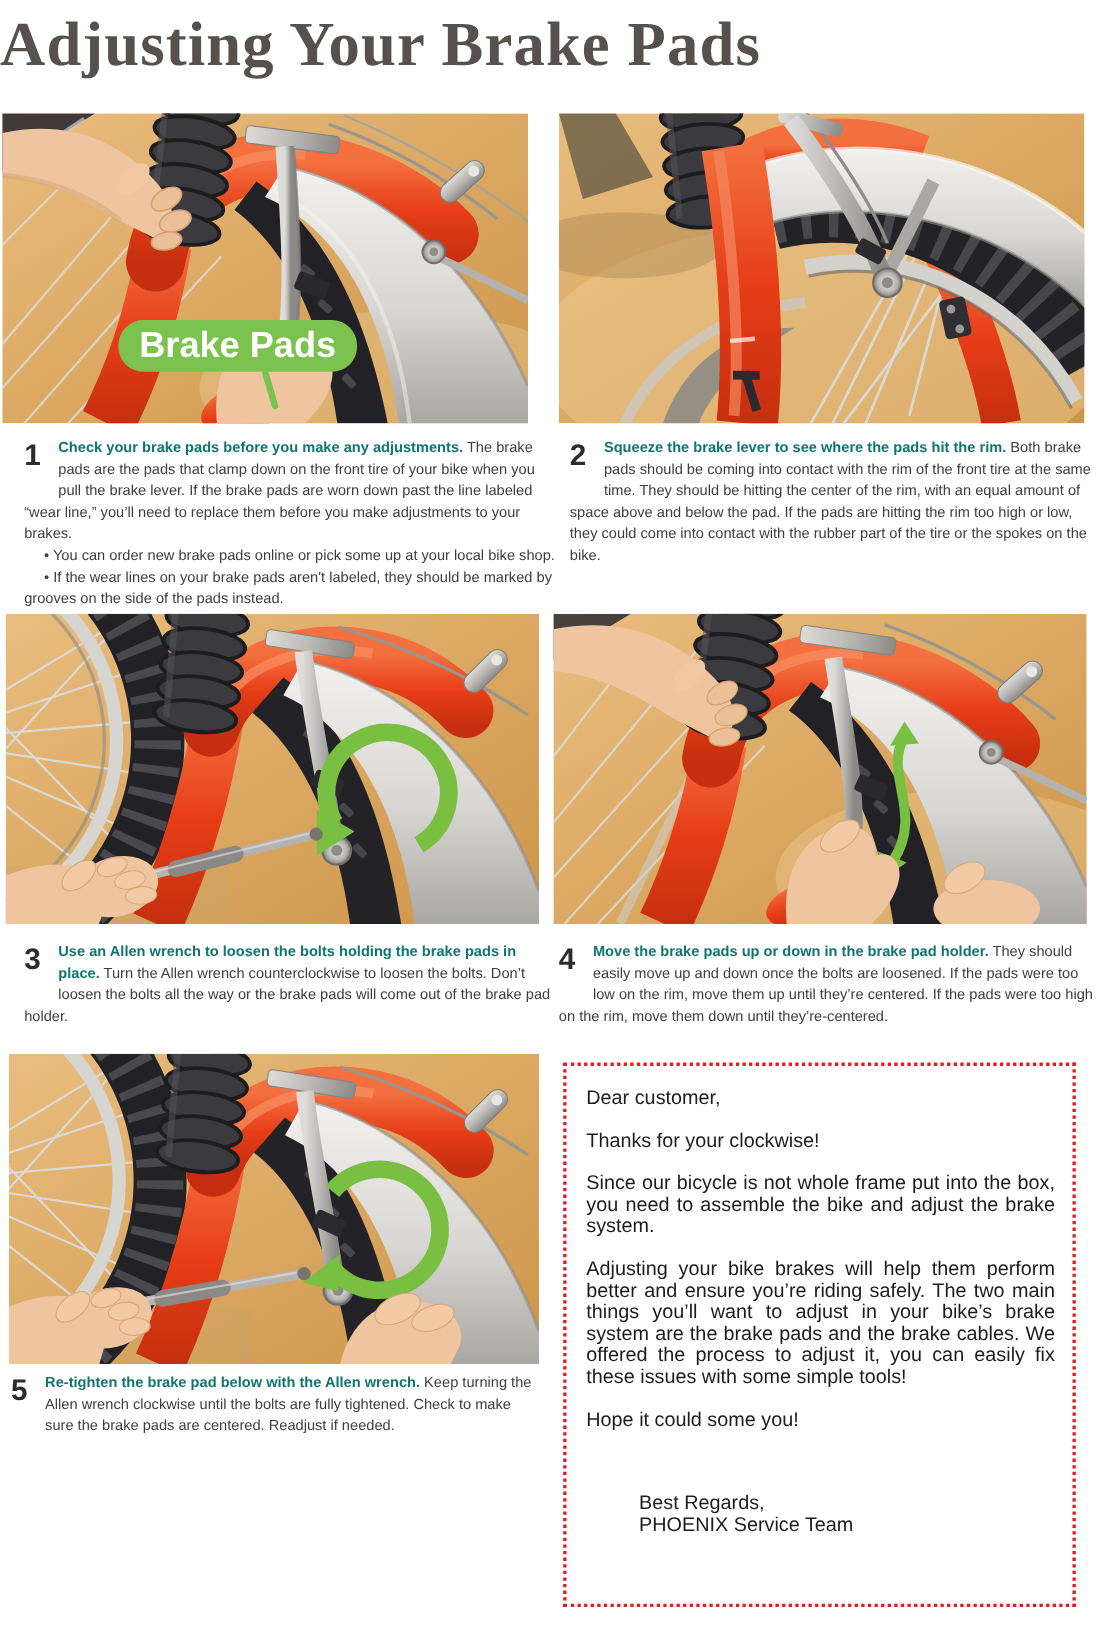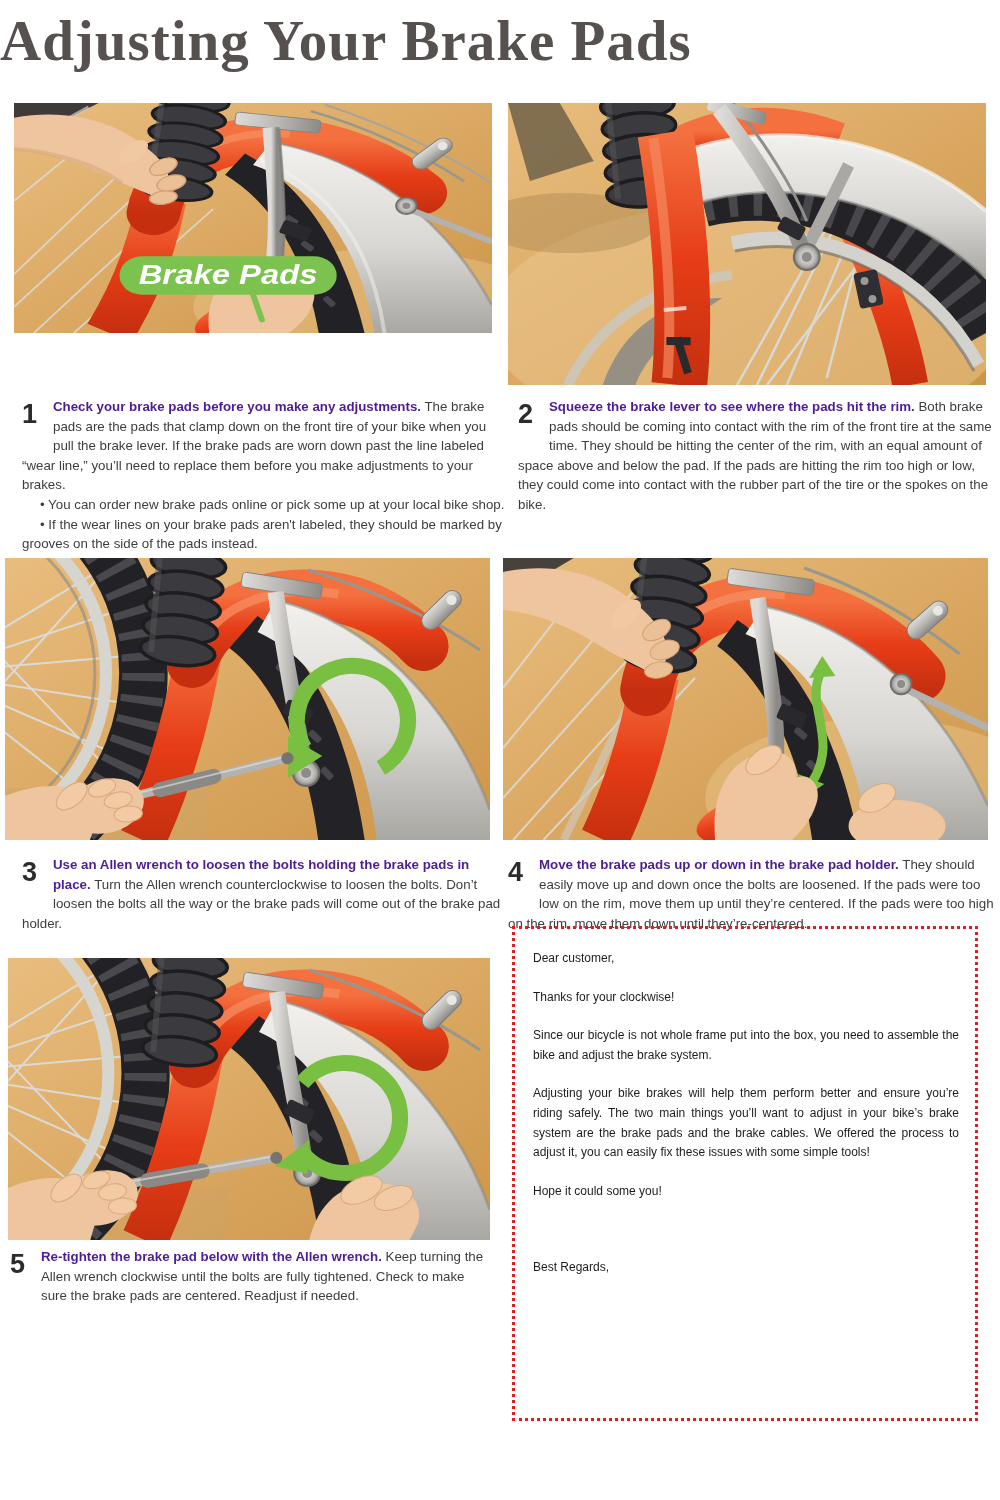--- a/index.html
+++ b/index.html
@@ -10,33 +10,33 @@
          font-family:"Liberation Serif",serif;font-weight:bold;font-size:57px;
          color:#56504f;letter-spacing:1px;}
   
   .photo{position:absolute;overflow:hidden;}
   .photo svg{display:block;width:100%;height:100%;}
   
   .step{position:absolute;font-size:13.3px;line-height:19.6px;color:#3d3d3d;}
   .step-num{float:left;width:24px;height:42px;margin:2px 7px 0 0;
             font-size:27px;line-height:30px;font-weight:bold;color:#2c2c2c;}
   .step p{margin:0;}
-  .step b{color:#4c1d95;}
+  .step b{color:#0f766e;}
   .bullet{text-indent:18px;}
   .bullet::before{content:"• ";}
   .bullet-hang{padding-left:14px;text-indent:12px;}
   .bullet-hang::before{content:"• ";}
   
-  .letter{position:absolute;left:512px;top:926px;width:466px;height:495px;
+  .letter{position:absolute;left:512px;top:966px;width:466px;height:495px;
           border:3px dotted #e8191f;box-sizing:border-box;
-          padding:20px 16px 0 18px;font-size:12px;line-height:19.6px;color:#1e1b1c;}
+          padding:20px 16px 0 18px;font-size:18px;line-height:19.6px;color:#1e1b1c;}
   .letter p{margin:0 0 19px 0;}
   .letter p.just{text-align:justify;}
   .letter p.biggap{margin-bottom:57px;}
-  .letter p.tight{margin-bottom:0;}
+  .letter p.tight{margin-bottom:0;margin-left:48px;}
 </style>
 </head>
 <body>
 
 <svg width="0" height="0" style="position:absolute;overflow:hidden" aria-hidden="true">
   <defs>
     <linearGradient id="woodG" x1="0" y1="0" x2="1" y2="1">
       <stop offset="0" stop-color="#e9bd7e"></stop>
         <stop offset="1" stop-color="#cd9549"></stop>
     </linearGradient>
@@ -83,21 +83,21 @@
       <line x1="8" y1="-2" x2="180" y2="-2" stroke="#e6e5e1" stroke-width="2" opacity="0.6"></line>
       <circle cx="185" r="6" fill="#75746f"></circle>
     </g>
   </defs>
 </svg>
 
 <div id="page">
 
   <div class="title">Adjusting Your Brake Pads</div>
 
-  <div class="photo" style="left:14px;top:103px;width:478px;height:230px;font-style:italic;">
+  <div class="photo" style="left:2px;top:103px;width:478px;height:282px;">
     <svg viewBox="0 0 480 282" preserveAspectRatio="none">
       <rect width="480" height="282" fill="url(#woodG)"></rect>
       <ellipse cx="360" cy="250" rx="180" ry="70" fill="#ecc88f" opacity="0.45"></ellipse>
       <path d="M0,0 L85,0 L0,52 Z" fill="#2c2c30" opacity="0.9"></path>
       <line x1="0" y1="55" x2="75" y2="5" stroke="#cfcecb" stroke-width="4" opacity="0.7"></line>
       <g stroke="#dcdbd7" stroke-width="2" opacity="0.85">
         <line x1="0" y1="210" x2="150" y2="35"></line>
           <line x1="0" y1="250" x2="170" y2="60"></line>
         <line x1="20" y1="282" x2="185" y2="95"></line>
           <line x1="0" y1="120" x2="90" y2="30"></line>
@@ -396,15 +396,16 @@
     <p><b>Re-tighten the brake pad below with the Allen wrench.</b> <span>Keep turning the Allen wrench clockwise until the bolts are fully tightened. Check to make sure the brake pads are centered. Readjust if needed.</span></p>
   </div>
 
   <div class="letter">
     <p>Dear customer,</p>
     <p>Thanks for your clockwise!</p>
     <p class="just">Since our bicycle is not whole frame put into the box, you need to assemble the bike and adjust the brake system.</p>
     <p class="just">Adjusting your bike brakes will help them perform better and ensure you’re riding safely. The two main things you’ll want to adjust in your bike’s brake system are the brake pads and the brake cables. We offered the process to adjust it, you can easily fix these issues with some simple tools!</p>
     <p class="biggap">Hope it could some you!</p>
     <p class="tight">Best Regards,</p>
+    <p class="tight">PHOENIX Service Team</p>
   </div>
 
 </div>
 
 </body></html>

